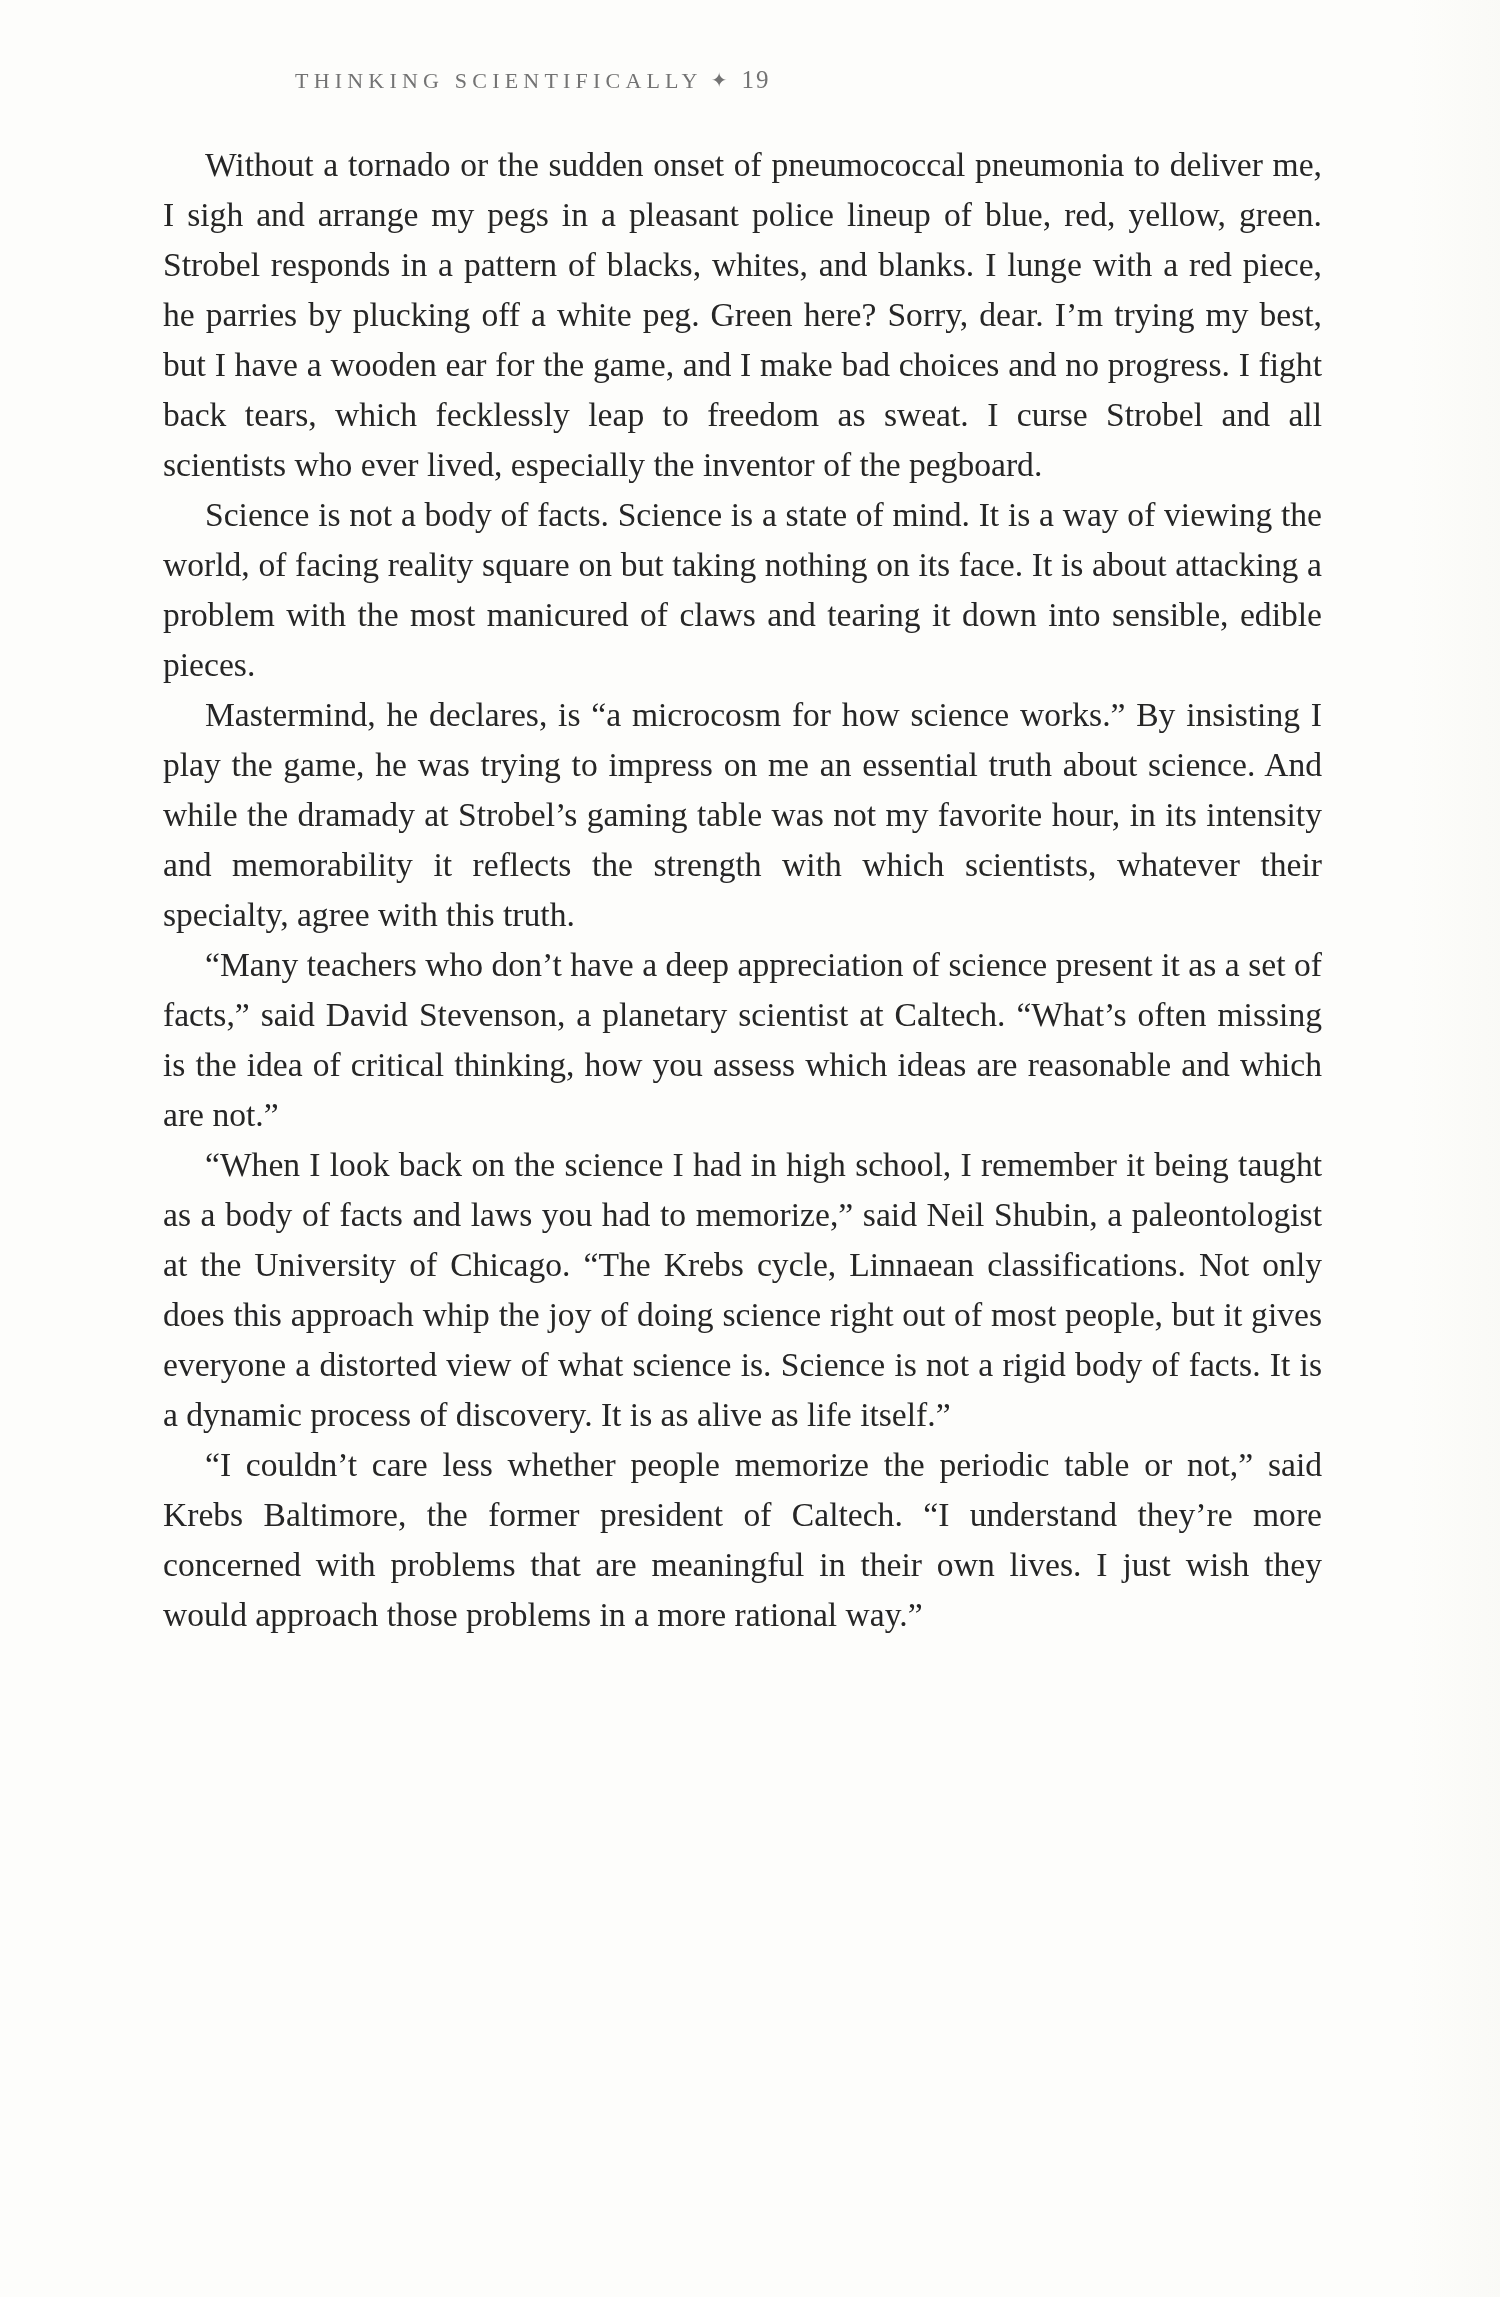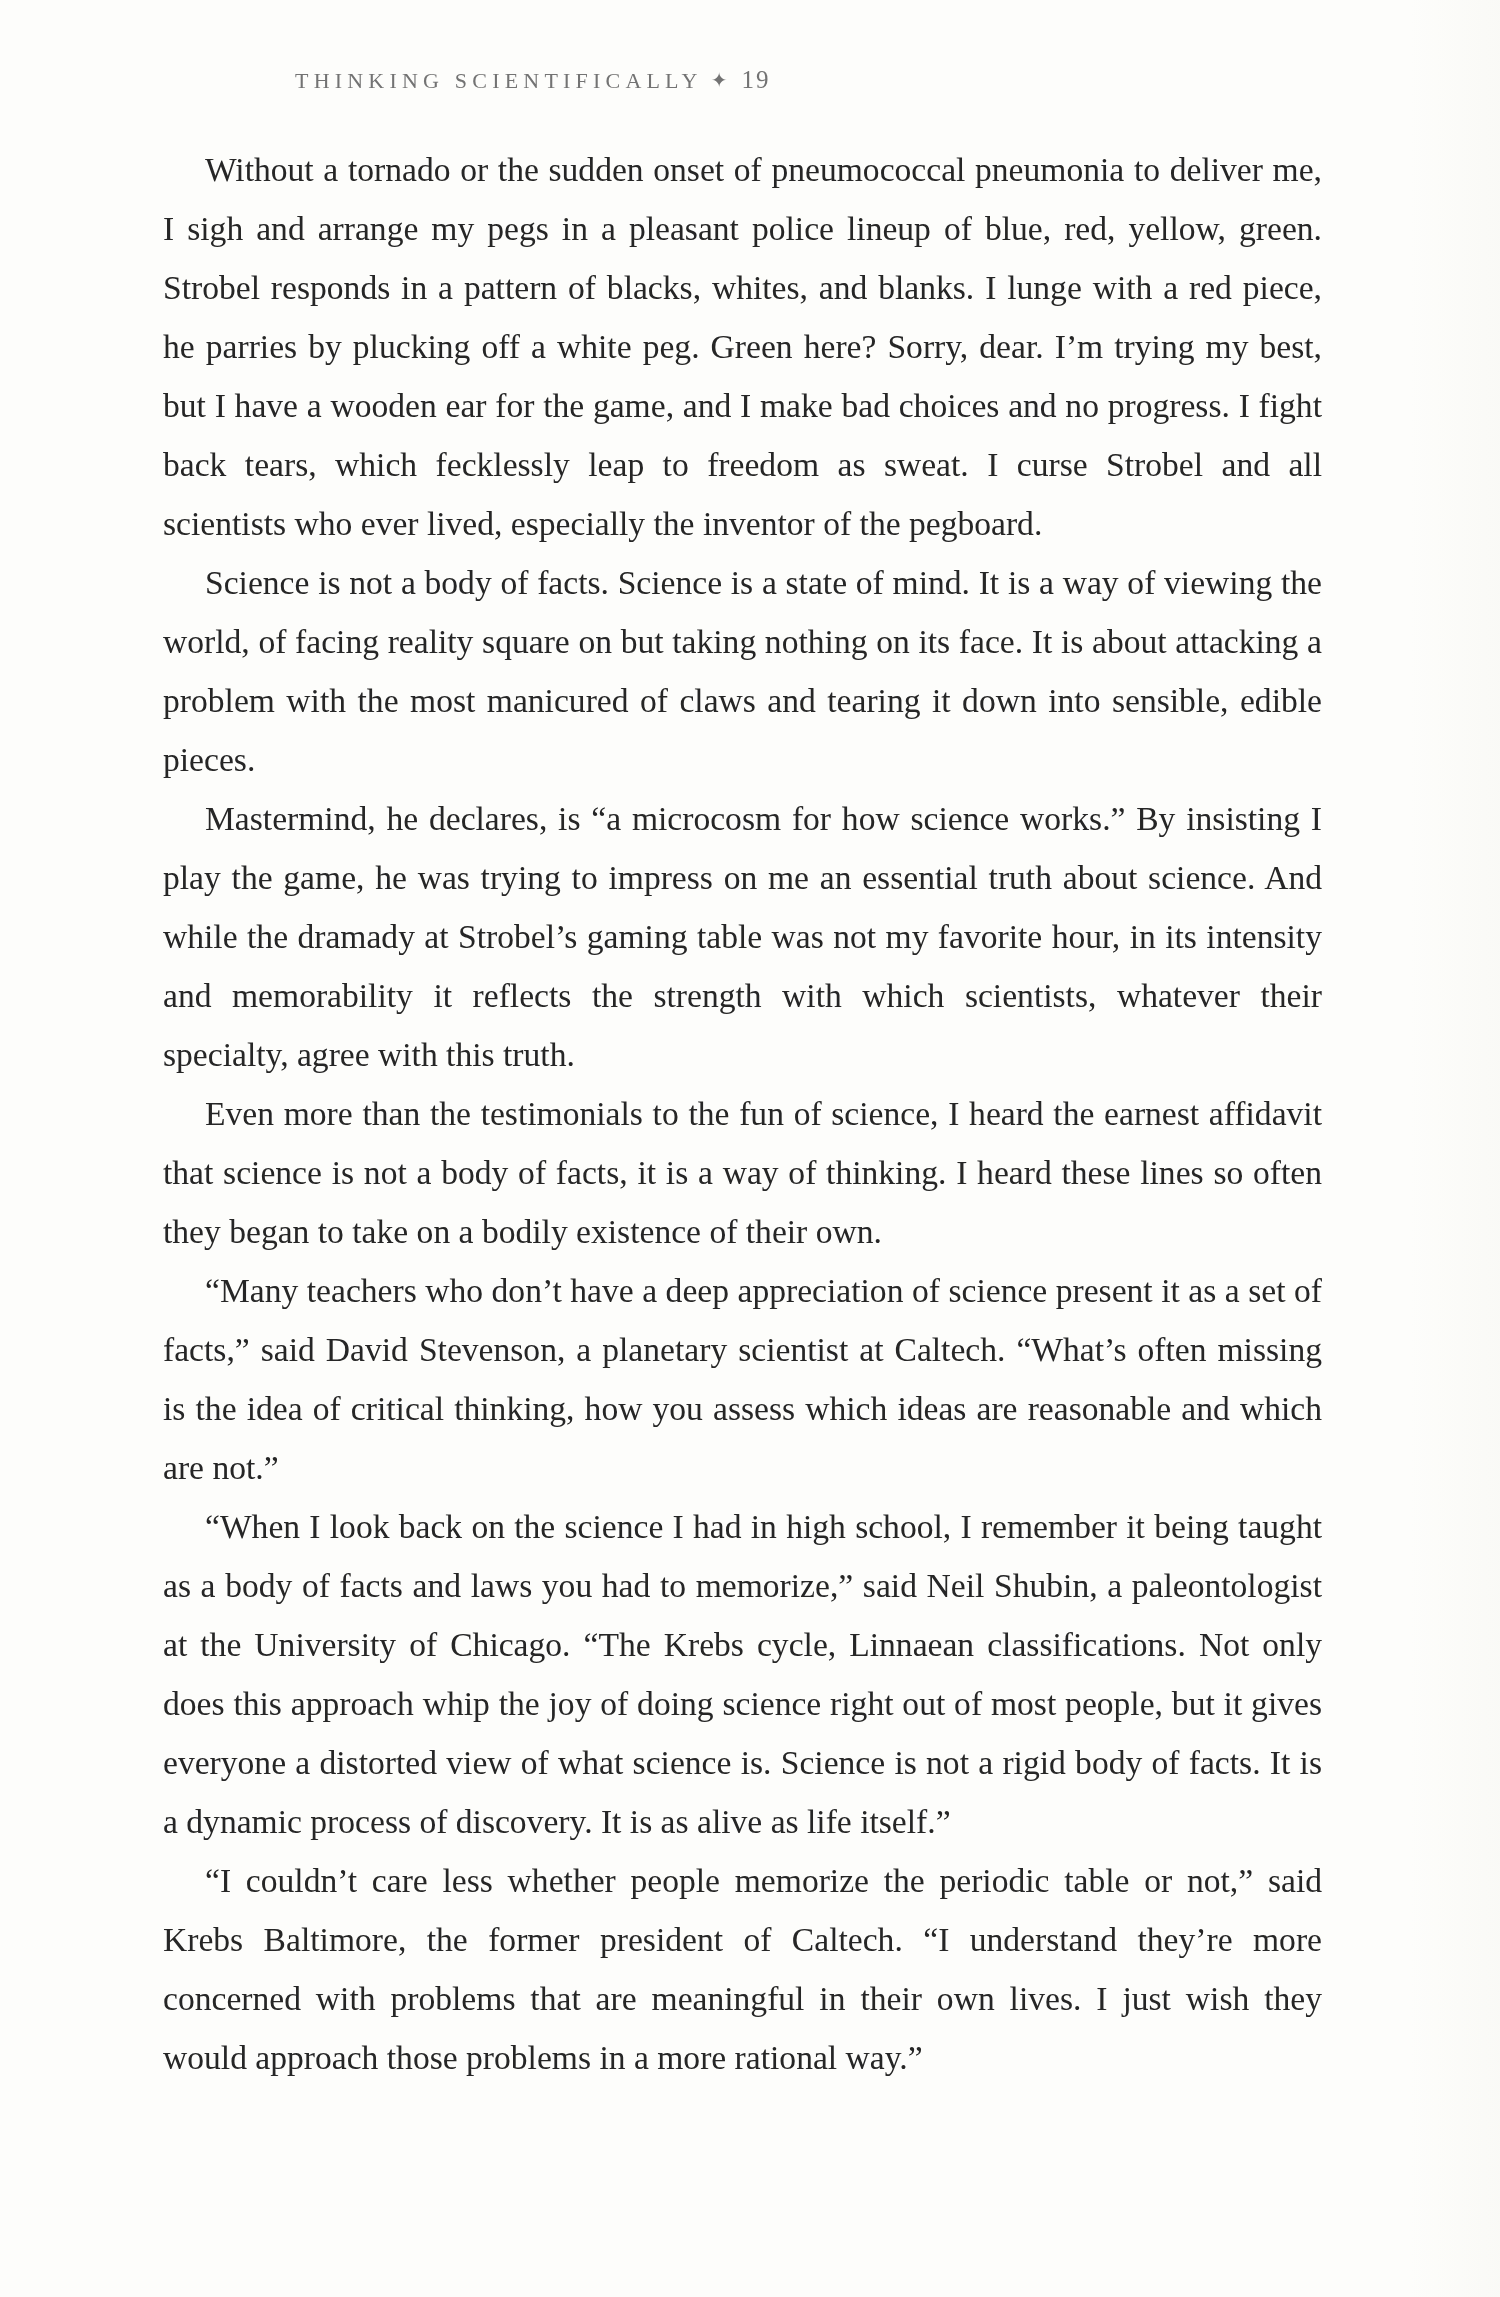--- a/index.html
+++ b/index.html
@@ -36,21 +36,21 @@
   .running-head .folio {
     letter-spacing: 2px;
     font-size: 25px;
   }
   .text-block {
     position: absolute;
     left: 163px;
     top: 140px;
     width: 1159px;
     font-size: 33.6px;
-    line-height: 59px;
+    line-height: 50px;
     text-align: justify;
     hyphens: manual;
   }
   .text-block p {
     margin: 0;
     text-indent: 42px;
   }
   .scan-shade {
     position: absolute;
     right: 0;
@@ -65,19 +65,18 @@
 <body>
 
 <header class="running-head">
   <span>THINKING SCIENTIFICALLY</span><span class="diamond">✦</span><span class="folio">19</span>
 </header>
 
 <main class="text-block">
   <p>Without a tornado or the sudden onset of pneumococcal pneumonia to deliver me, I sigh and arrange my pegs in a pleasant police lineup of blue, red, yellow, green. Strobel responds in a pattern of blacks, whites, and blanks. I lunge with a red piece, he parries by plucking off a white peg. Green here? Sorry, dear. I’m trying my best, but I have a wooden ear for the game, and I make bad choices and no progress. I fight back tears, which fecklessly leap to freedom as sweat. I curse Strobel and all scientists who ever lived, especially the inventor of the pegboard.</p>
   <p>Science is not a body of facts. Science is a state of mind. It is a way of viewing the world, of facing reality square on but taking nothing on its face. It is about attacking a problem with the most manicured of claws and tearing it down into sensible, edible pieces.</p>
   <p>Mastermind, he declares, is “a microcosm for how science works.” By insisting I play the game, he was trying to impress on me an essential truth about science. And while the dramady at Strobel’s gaming table was not my favorite hour, in its intensity and memorability it reflects the strength with which scientists, whatever their specialty, agree with this truth.</p>
-  <p>Even more than the testimonials to the fun of science, I heard the earnest affidavit that science is not a body of facts, it is a way of think­ing. I heard these lines so often they began to take on a bodily existence of their own.</p>
   <p>“Many teachers who don’t have a deep appreciation of science pre­sent it as a set of facts,” said David Stevenson, a planetary scientist at Caltech. “What’s often missing is the idea of critical thinking, how you assess which ideas are reasonable and which are not.”</p>
   <p>“When I look back on the science I had in high school, I remember it being taught as a body of facts and laws you had to memorize,” said Neil Shubin, a paleontologist at the University of Chicago. “The Krebs cycle, Linnaean classifications. Not only does this approach whip the joy of doing science right out of most people, but it gives everyone a distorted view of what science is. Science is not a rigid body of facts. It is a dy­namic process of discovery. It is as alive as life itself.”</p>
   <p>“I couldn’t care less whether people memorize the periodic table or not,” said Krebs Baltimore, the former president of Caltech. “I under­stand they’re more concerned with problems that are meaningful in their own lives. I just wish they would approach those problems in a more rational way.”</p>
 </main>
 
 <div class="scan-shade"></div>
 
 </body></html>

